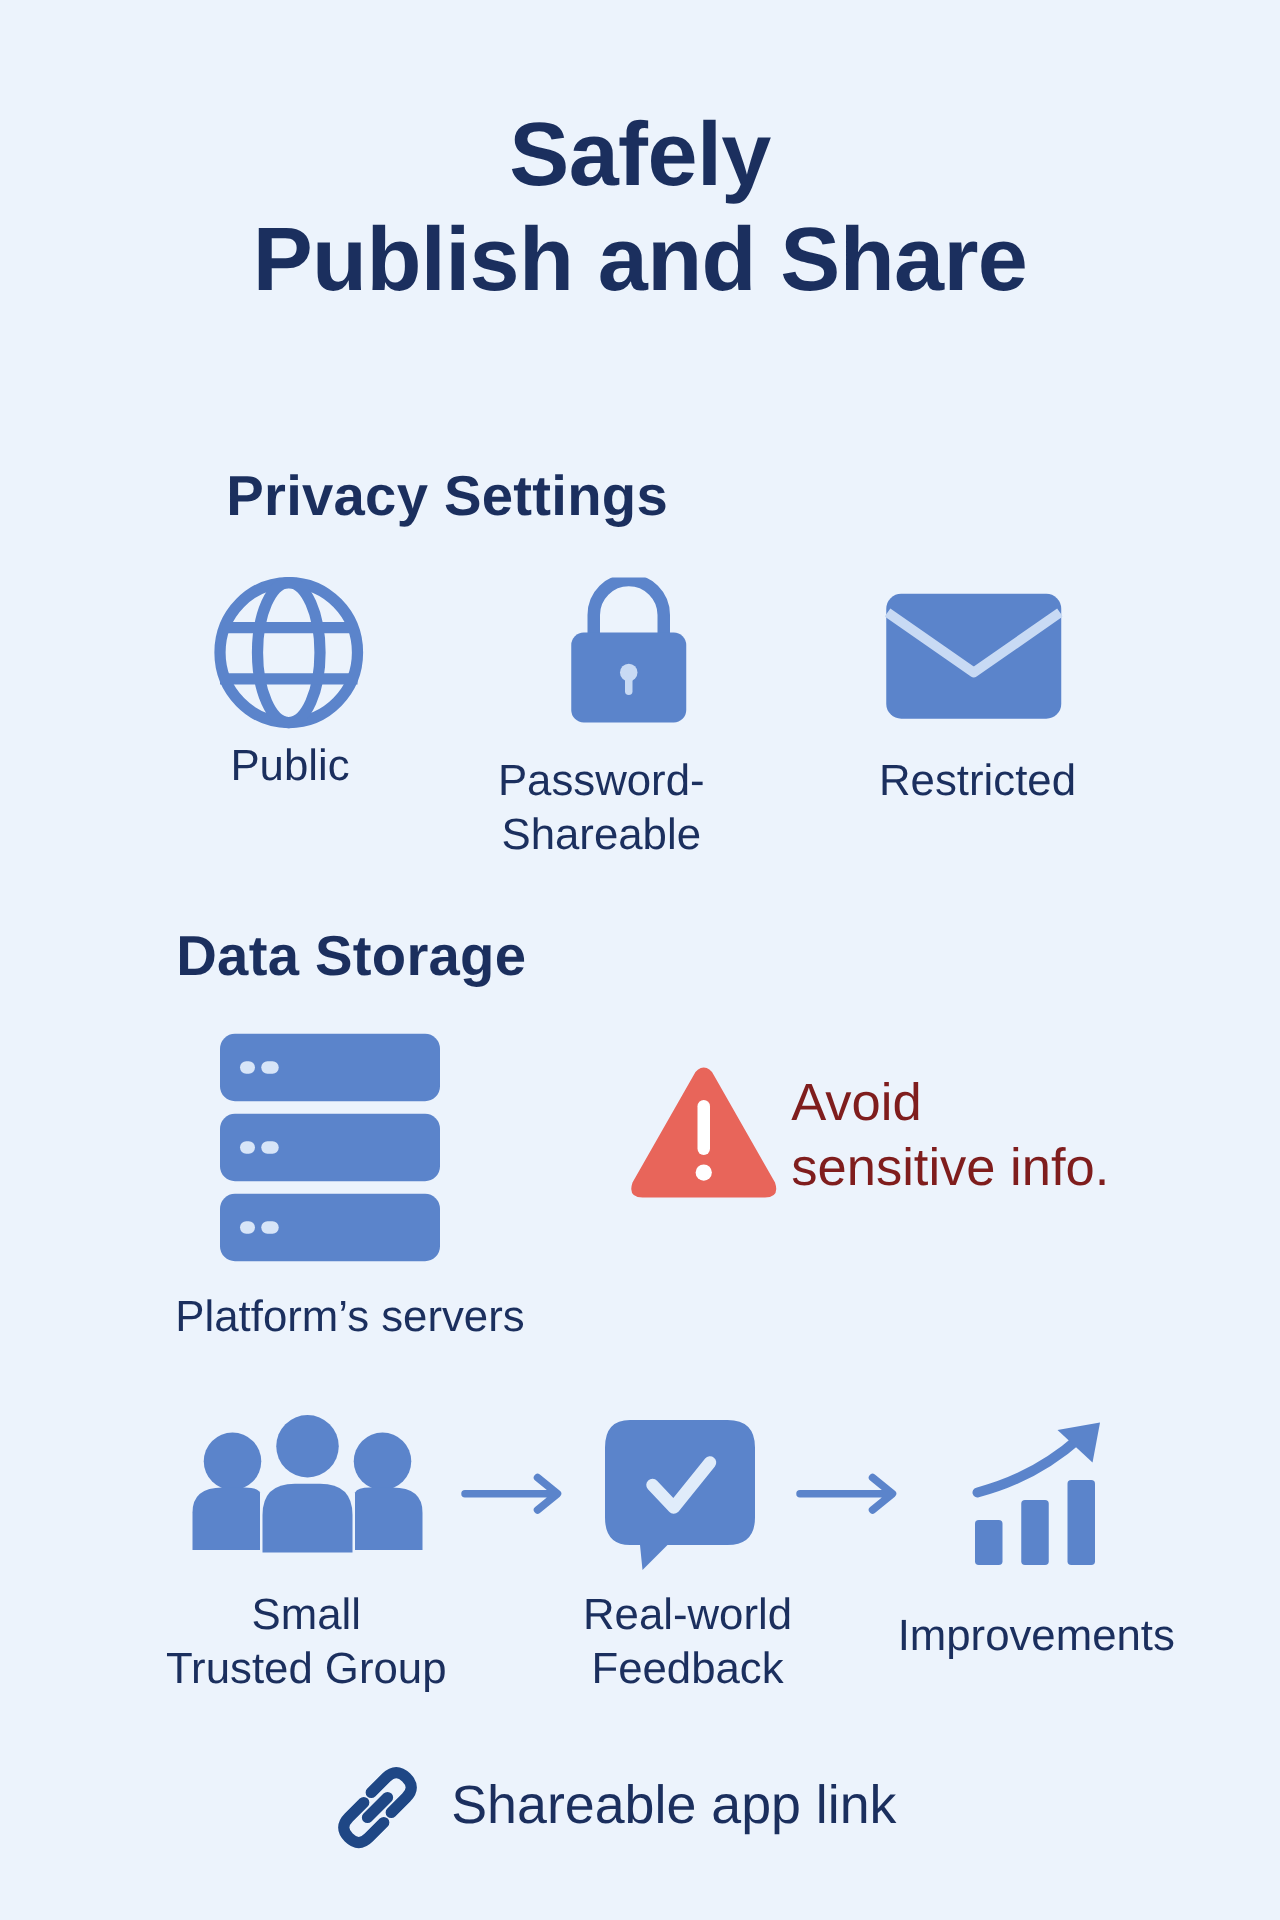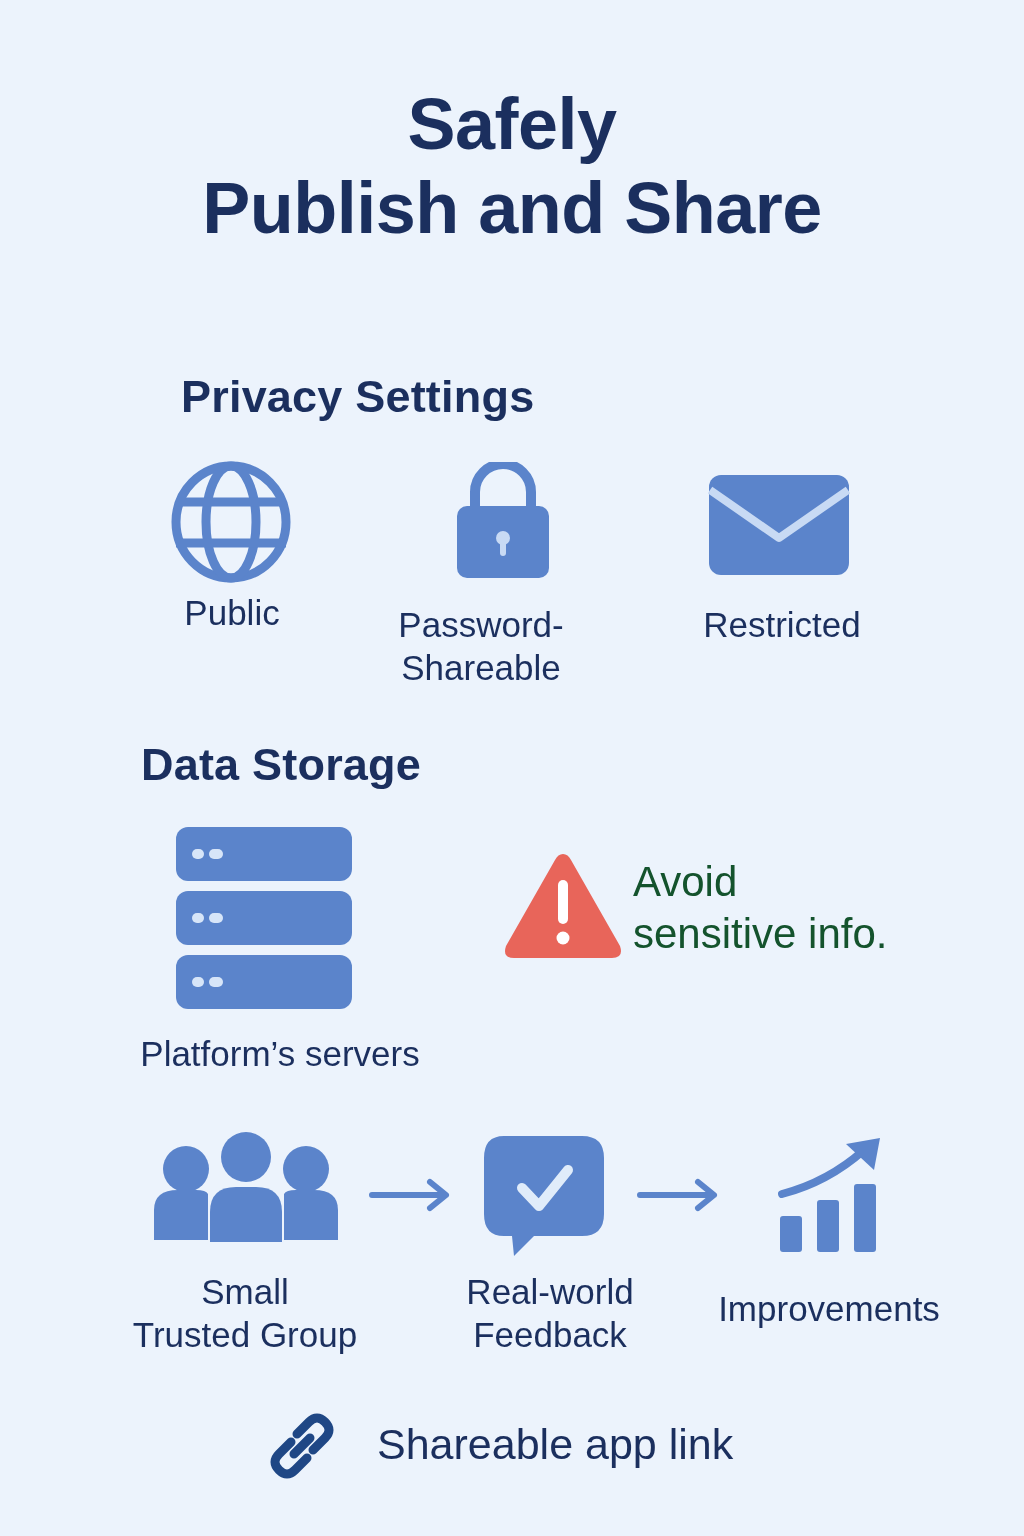--- a/index.html
+++ b/index.html
@@ -21,24 +21,24 @@
   .section-heading {
     font-size: 45px; font-weight: 700; line-height: 56px;
     letter-spacing: 0.2px;
   }
   .label {
     font-size: 35px; line-height: 43px; text-align: center;
     color: #1B2F5E;
   }
   .icon svg { display: block; }
   .warn-text {
-    font-size: 42px; line-height: 52px; color: #14532d;
+    font-size: 42px; line-height: 52px; color: #7f1d1d;
   }
   .link-text {
-    font-size: 43px; line-height: 52px; color: #1B2F5E; margin-left: 16px;
+    font-size: 43px; line-height: 52px; color: #1B2F5E;
   }
 </style>
 </head>
 <body>
 
 <div class="abs title">
   <div>Safely</div>
   <div>Publish and Share</div>
 </div>
 

